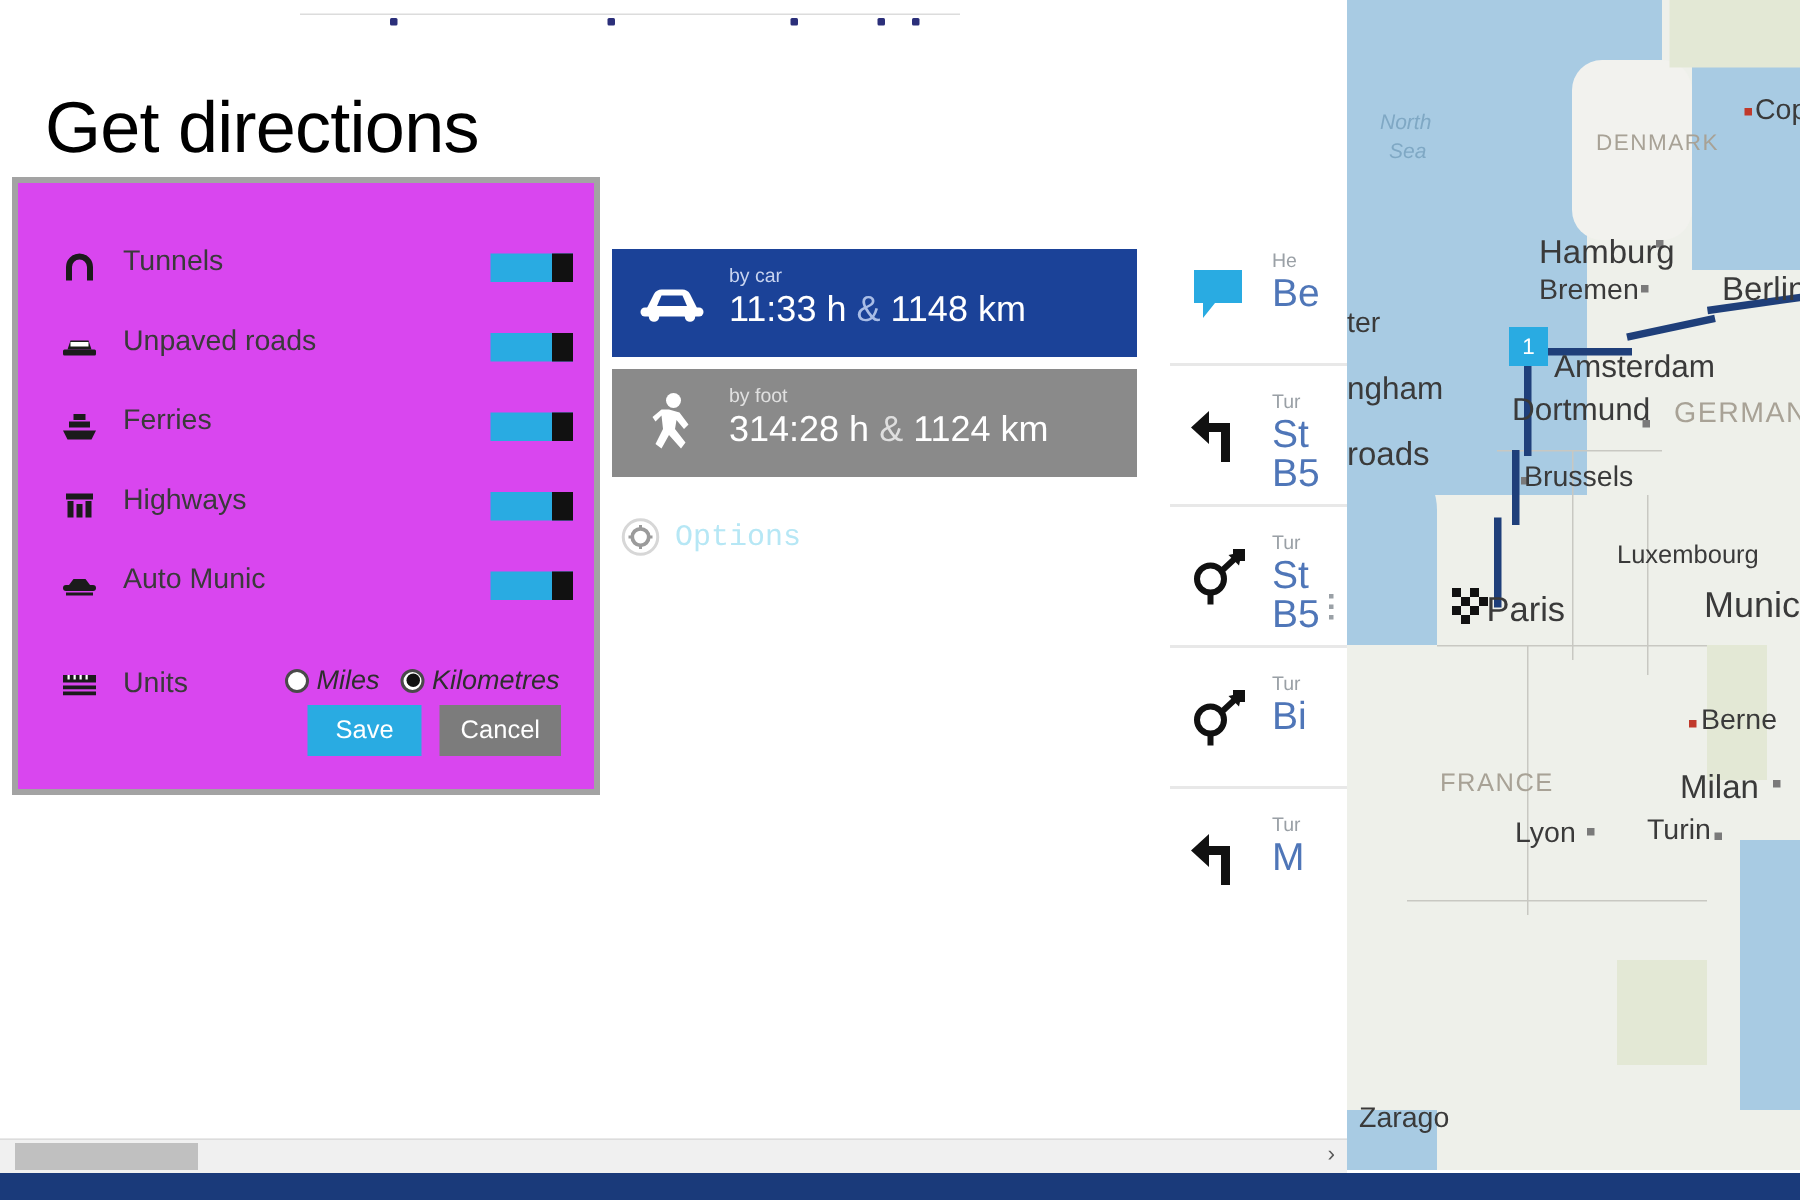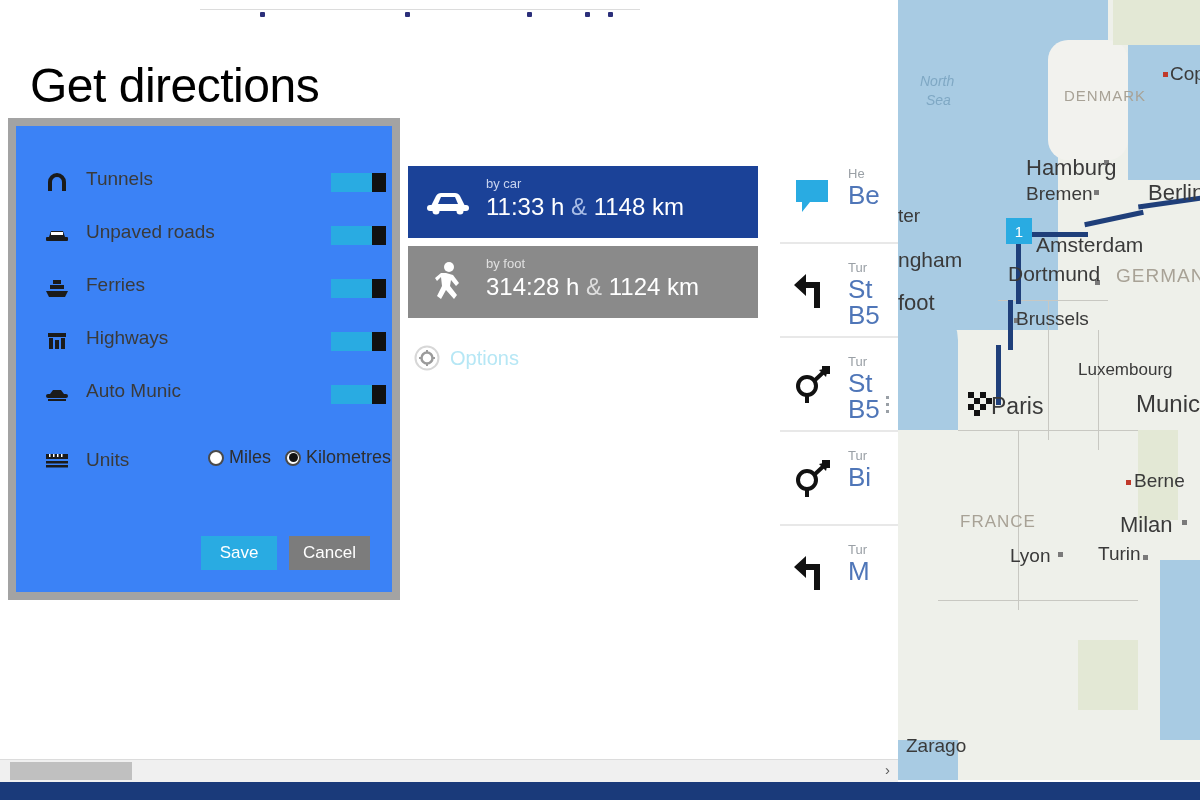--- a/index.html
+++ b/index.html
@@ -18,42 +18,42 @@
 
   
   .page-title{
     position:absolute;left:30px;top:60px;
     font-size:48px;line-height:52px;font-weight:300;
     color:#000000;letter-spacing:-0.5px;white-space:nowrap;
   }
 
   
   .dialog{
-    position:absolute;left:8px;top:118px;width:392px;height:482px;
-    background:#3b82f6;border:8px solid #a3a3a3;box-sizing:border-box;
+    position:absolute;left:8px;top:118px;width:392px;height:412px;
+    background:#d946ef;border:4px solid #a3a3a3;box-sizing:border-box;
   }
   .opt-list{position:absolute;left:28px;top:30px;width:346px;}
   .opt-row{position:relative;height:53px;}
   .opt-icon{
     position:absolute;left:0;top:14px;width:26px;height:24px;
     color:#1b1b1b;display:flex;align-items:center;justify-content:center;
   }
   .opt-label{
     position:absolute;left:42px;top:12px;
     font-size:19px;color:#3a3a3a;font-weight:400;white-space:nowrap;
   }
   
   .toggle{position:absolute;right:4px;top:17px;width:55px;height:19px;background:#29abe2;}
   .toggle .thumb{position:absolute;right:0;top:0;width:14px;height:19px;background:#111;}
 
   
   .units-row{position:relative;height:54px;margin-top:16px;}
   .units-icon{position:absolute;left:0;top:12px;width:26px;height:24px;display:flex;align-items:center;justify-content:center;}
   .units-label{position:absolute;left:42px;top:12px;font-size:19px;color:#3a3a3a;}
-  .radio-group{position:absolute;left:164px;top:10px;display:flex;gap:14px;align-items:center;}
+  .radio-group{position:absolute;left:150px;top:10px;display:flex;gap:14px;align-items:center;font-style:italic;}
   .radio{display:flex;align-items:center;gap:5px;cursor:default;}
   .radio .dot{
     width:16px;height:16px;border:2px solid #4a4a4a;border-radius:50%;
     box-sizing:border-box;display:flex;align-items:center;justify-content:center;background:#fff;
   }
   .radio.on .dot::after{content:"";width:9px;height:9px;border-radius:50%;background:#111;}
   .radio .rl{font-size:18px;color:#2e2e2e;}
 
   
   .dlg-buttons{position:absolute;right:22px;bottom:22px;display:flex;gap:12px;}
@@ -69,21 +69,21 @@
   .route-card{position:relative;height:72px;margin-bottom:8px;box-sizing:border-box;}
   .route-card.sel{background:#1b4298;}
   .route-card.alt{background:#8a8a8a;}
   .route-icon{position:absolute;left:16px;top:14px;width:48px;height:44px;display:flex;align-items:center;justify-content:center;}
   .route-mode{position:absolute;left:78px;top:10px;font-size:13px;color:#c7d3ef;}
   .route-card.alt .route-mode{color:#e0e0e0;}
   .route-stats{position:absolute;left:78px;top:27px;font-size:24px;color:#ffffff;white-space:nowrap;}
   .route-stats .amp{color:#a9bde6;}
   .route-card.alt .route-stats .amp{color:#dedede;}
 
-  .options-link{position:absolute;left:414px;top:345px;display:flex;align-items:center;gap:10px;}
+  .options-link{position:absolute;left:414px;top:345px;display:flex;align-items:center;gap:10px;font-family:Liberation Mono, monospace;}
   .options-link .gear{width:26px;height:26px;}
   .options-link .olabel{font-size:20px;color:#b6e7f5;}
 
   
   .directions{position:absolute;left:780px;top:150px;width:118px;height:560px;overflow:hidden;background:#fff;}
   .dir-item{position:relative;height:92px;border-bottom:2px solid #e8e8e8;}
   .dir-item:last-child{border-bottom:0;}
   .dir-icon{position:absolute;left:8px;top:22px;width:48px;height:48px;display:flex;align-items:center;justify-content:center;}
   .dir-head{position:absolute;left:68px;top:16px;font-size:13px;color:#9aa0a6;white-space:nowrap;overflow:hidden;text-align:right;}
   .dir-text{position:absolute;left:68px;top:30px;font-size:26px;color:#4f76b8;white-space:nowrap;overflow:hidden;line-height:30px;}
@@ -402,21 +402,21 @@
         <div class="map-label sea-label" style="left: 22px; top: 73px;">North</div>
         <div class="map-label sea-label" style="left: 28px; top: 92px;">Sea</div>
         <div class="map-label country" style="left: 166px; top: 87px;">DENMARK</div>
         <div class="map-label " style="left: 272px; top: 63px; font-size: 19px;">Cop</div>
         <div class="map-label " style="left: 128px; top: 155px; font-size: 22px;">Hamburg</div>
         <div class="map-label " style="left: 128px; top: 183px; font-size: 19px;">Bremen</div>
         <div class="map-label " style="left: 250px; top: 180px; font-size: 22px;">Berlin</div>
         <div class="map-label " style="left: 0px; top: 205px; font-size: 19px;">ter</div>
         <div class="map-label " style="left: 0px; top: 248px; font-size: 21px;">ngham</div>
         <div class="map-label " style="left: 138px; top: 233px; font-size: 21px;">Amsterdam</div>
-        <div class="map-label " style="left: 0px; top: 290px; font-size: 22px;">foot</div>
+        <div class="map-label " style="left: 0px; top: 290px; font-size: 22px;">roads</div>
         <div class="map-label " style="left: 110px; top: 262px; font-size: 21px;">Dortmund</div>
         <div class="map-label country" style="left: 218px; top: 265px; font-size: 19px;">GERMAN</div>
         <div class="map-label " style="left: 118px; top: 308px; font-size: 19px;">Brussels</div>
         <div class="map-label " style="left: 180px; top: 360px; font-size: 17px;">Luxembourg</div>
         <div class="map-label " style="left: 238px; top: 390px; font-size: 24px;">Munic</div>
         <div class="map-label " style="left: 93px; top: 393px; font-size: 23px;">Paris</div>
         <div class="map-label " style="left: 236px; top: 470px; font-size: 19px;">Berne</div>
         <div class="map-label country" style="left: 62px; top: 512px; font-size: 17px;">FRANCE</div>
         <div class="map-label " style="left: 222px; top: 512px; font-size: 22px;">Milan</div>
         <div class="map-label " style="left: 112px; top: 545px; font-size: 19px;">Lyon</div>

